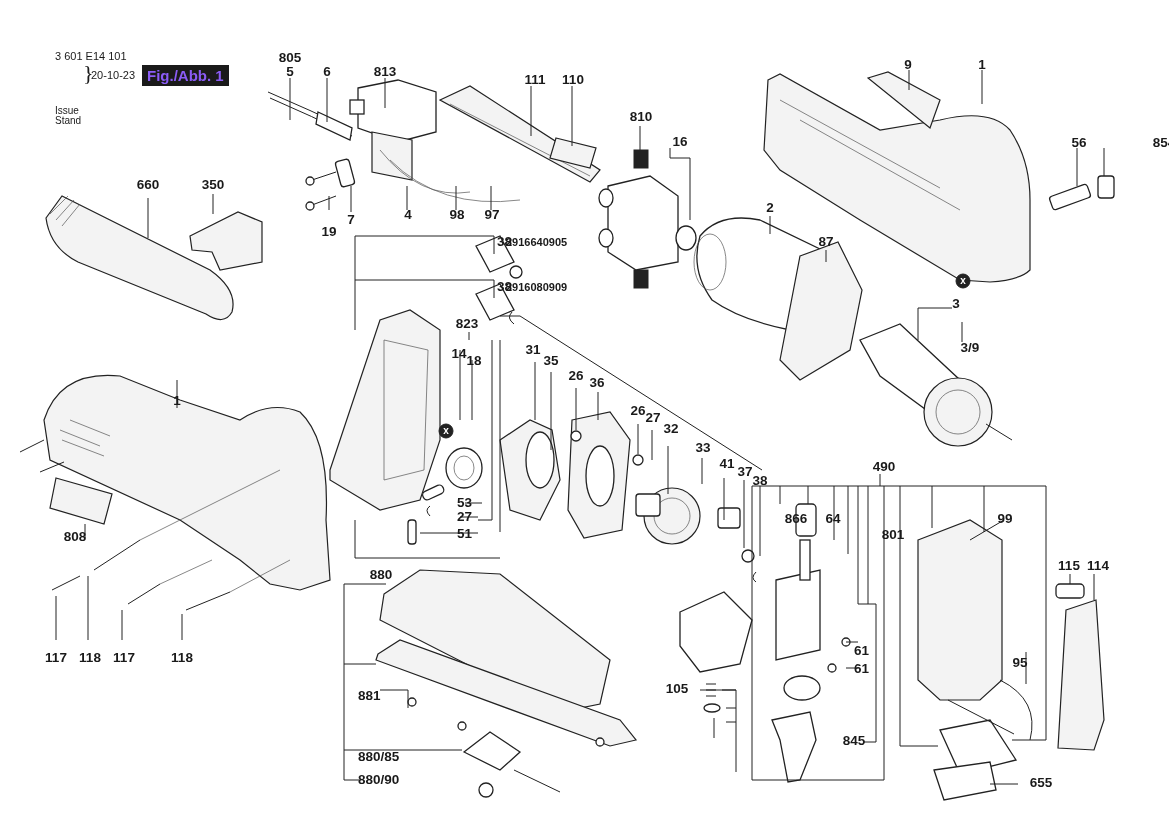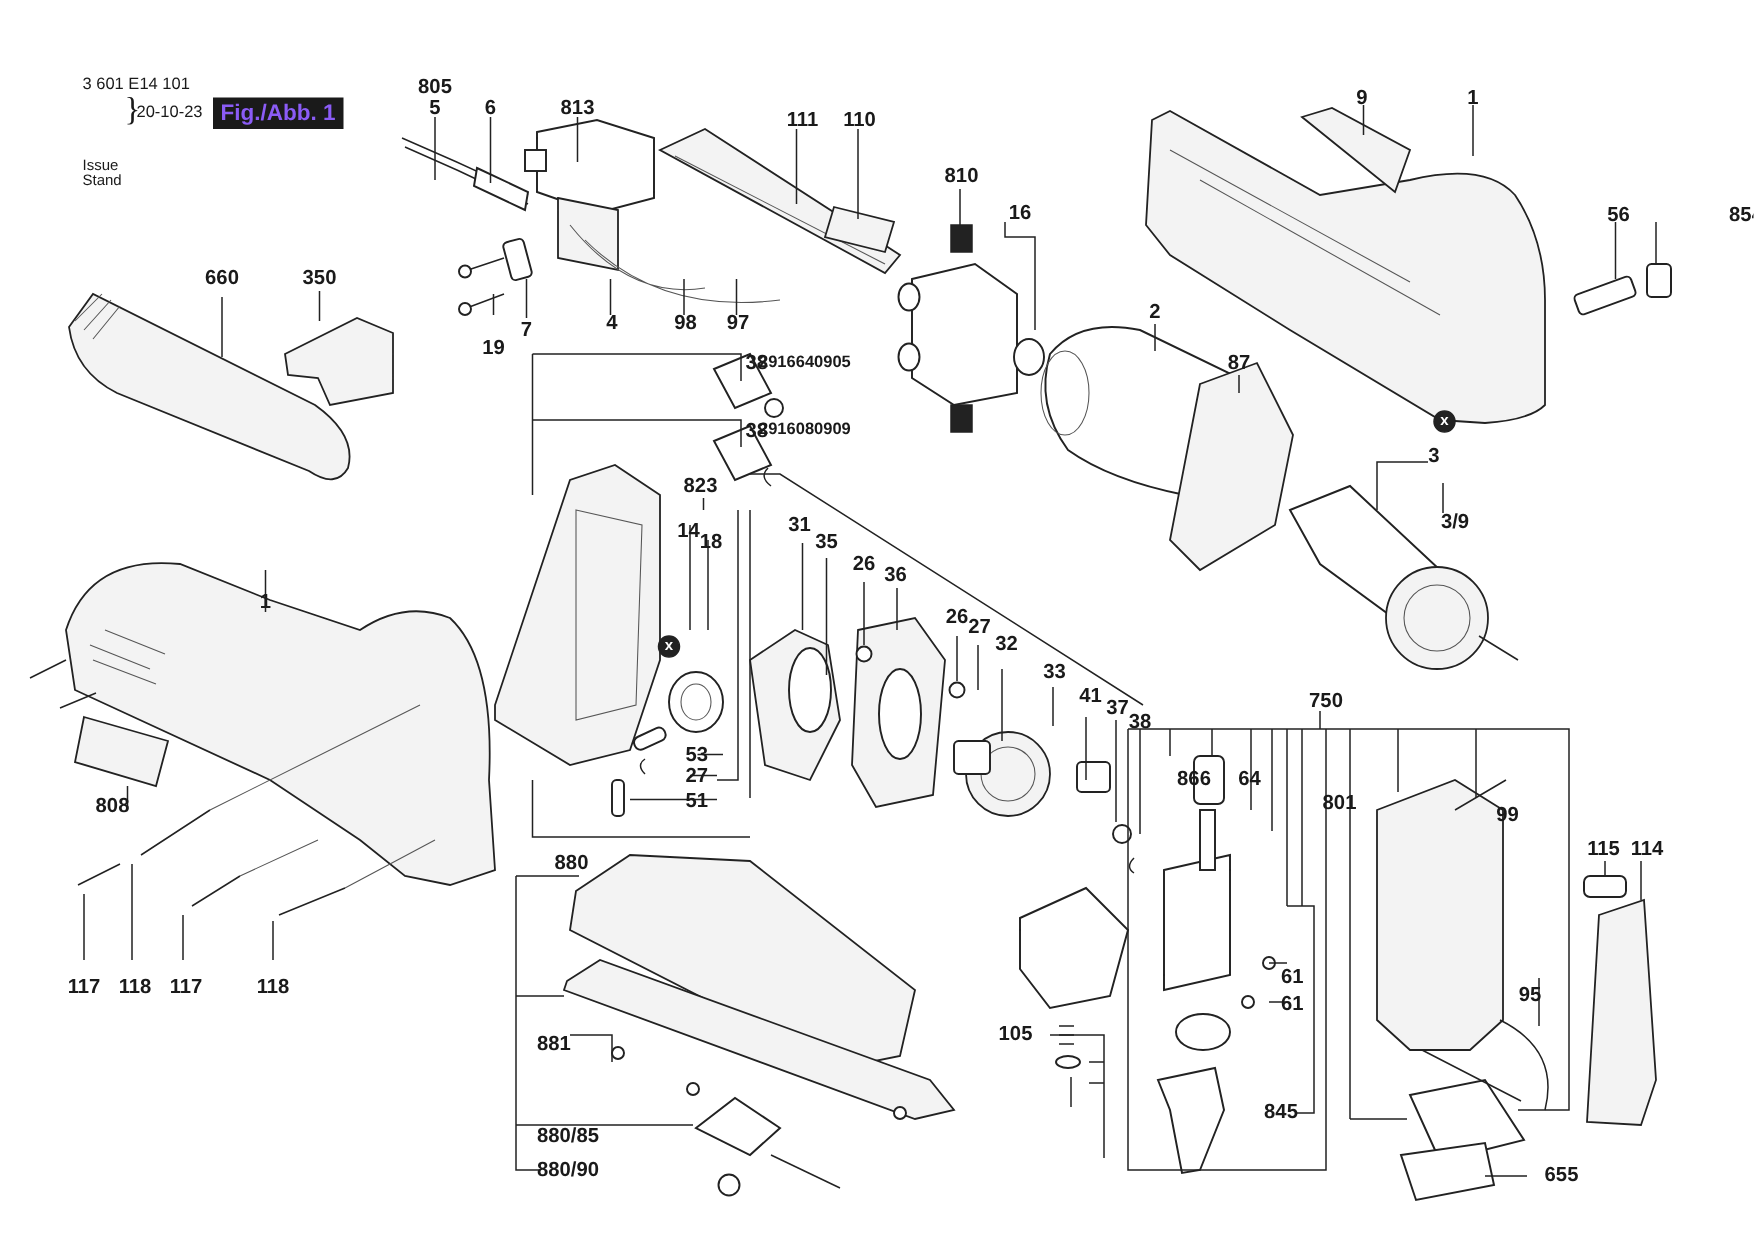--- a/index.html
+++ b/index.html
@@ -266,25 +266,25 @@
   <div class="lbl left" style="left:457px;top:517px;">27</div>
   <div class="lbl left" style="left:457px;top:534px;">51</div>
   <div class="lbl" style="left:56px;top:658px;">117</div>
   <div class="lbl" style="left:90px;top:658px;">118</div>
   <div class="lbl" style="left:124px;top:658px;">117</div>
   <div class="lbl" style="left:182px;top:658px;">118</div>
   <div class="lbl" style="left:381px;top:575px;">880</div>
   <div class="lbl left" style="left:358px;top:696px;">881</div>
   <div class="lbl left" style="left:358px;top:757px;">880/85</div>
   <div class="lbl left" style="left:358px;top:780px;text-align:right;">880/90</div>
-  <div class="lbl" style="left:884px;top:467px;">750</div>
+  <div class="lbl" style="left:884px;top:467px;">490</div>
   <div class="lbl" style="left:778px;top:519px;padding-left:36px;">866</div>
   <div class="lbl" style="left:833px;top:519px;">64</div>
   <div class="lbl" style="left:893px;top:535px;">801</div>
-  <div class="lbl" style="left:1005px;top:519px;margin-top:24px;">99</div>
+  <div class="lbl" style="left:1005px;top:519px;">99</div>
   <div class="lbl" style="left:1069px;top:566px;">115</div>
   <div class="lbl" style="left:1098px;top:566px;">114</div>
   <div class="lbl left" style="left:854px;top:651px;">61</div>
   <div class="lbl left" style="left:854px;top:669px;">61</div>
   <div class="lbl" style="left:677px;top:689px;">105</div>
   <div class="lbl" style="left:1020px;top:663px;">95</div>
   <div class="lbl" style="left:854px;top:741px;">845</div>
   <div class="lbl" style="left:1041px;top:783px;">655</div>
 </div>
 

